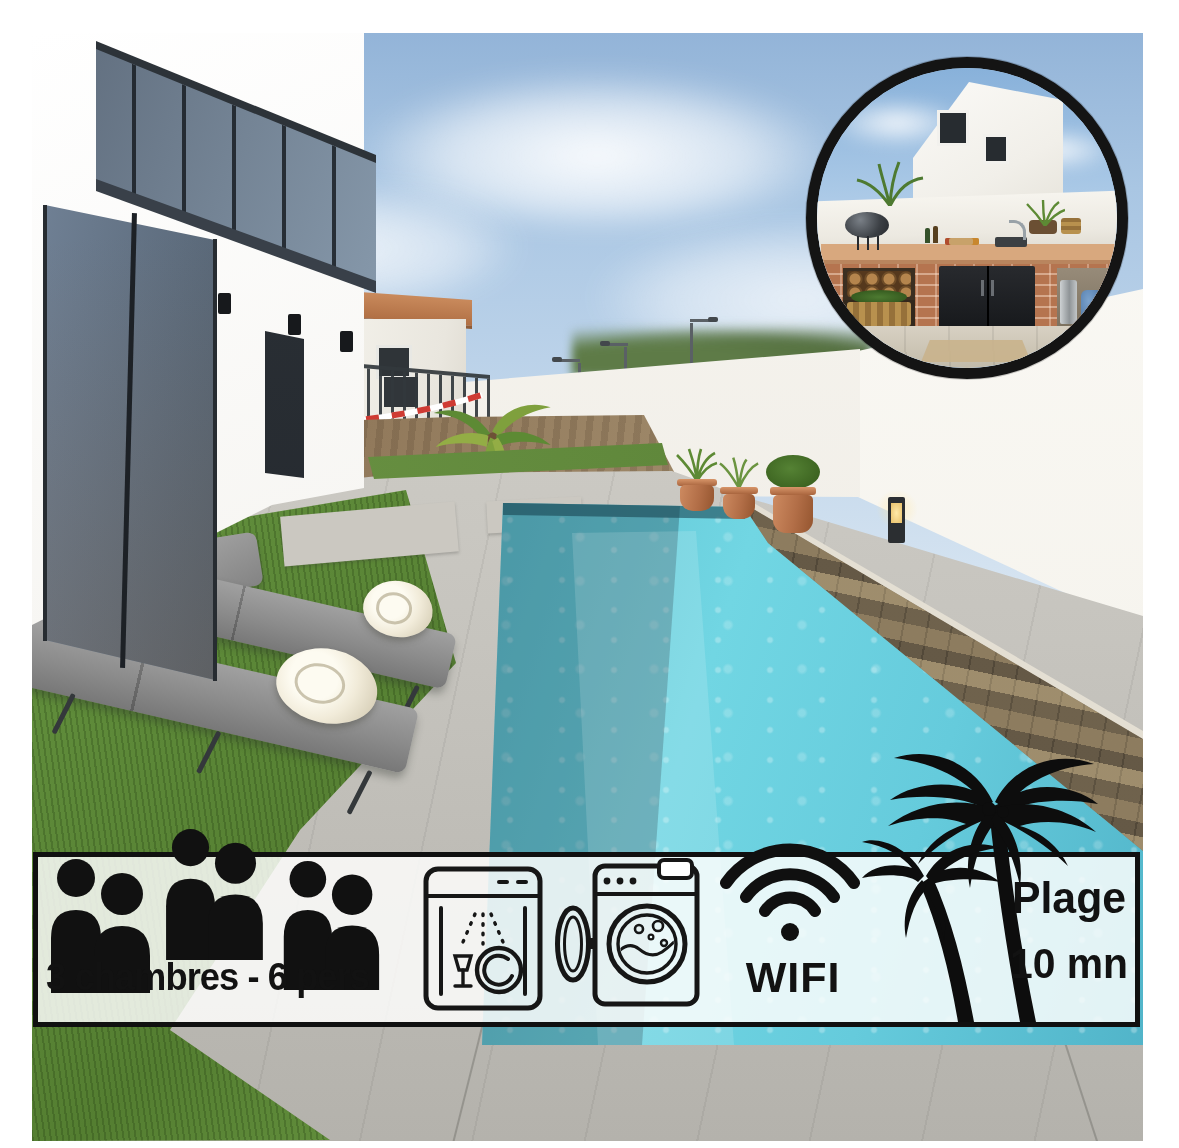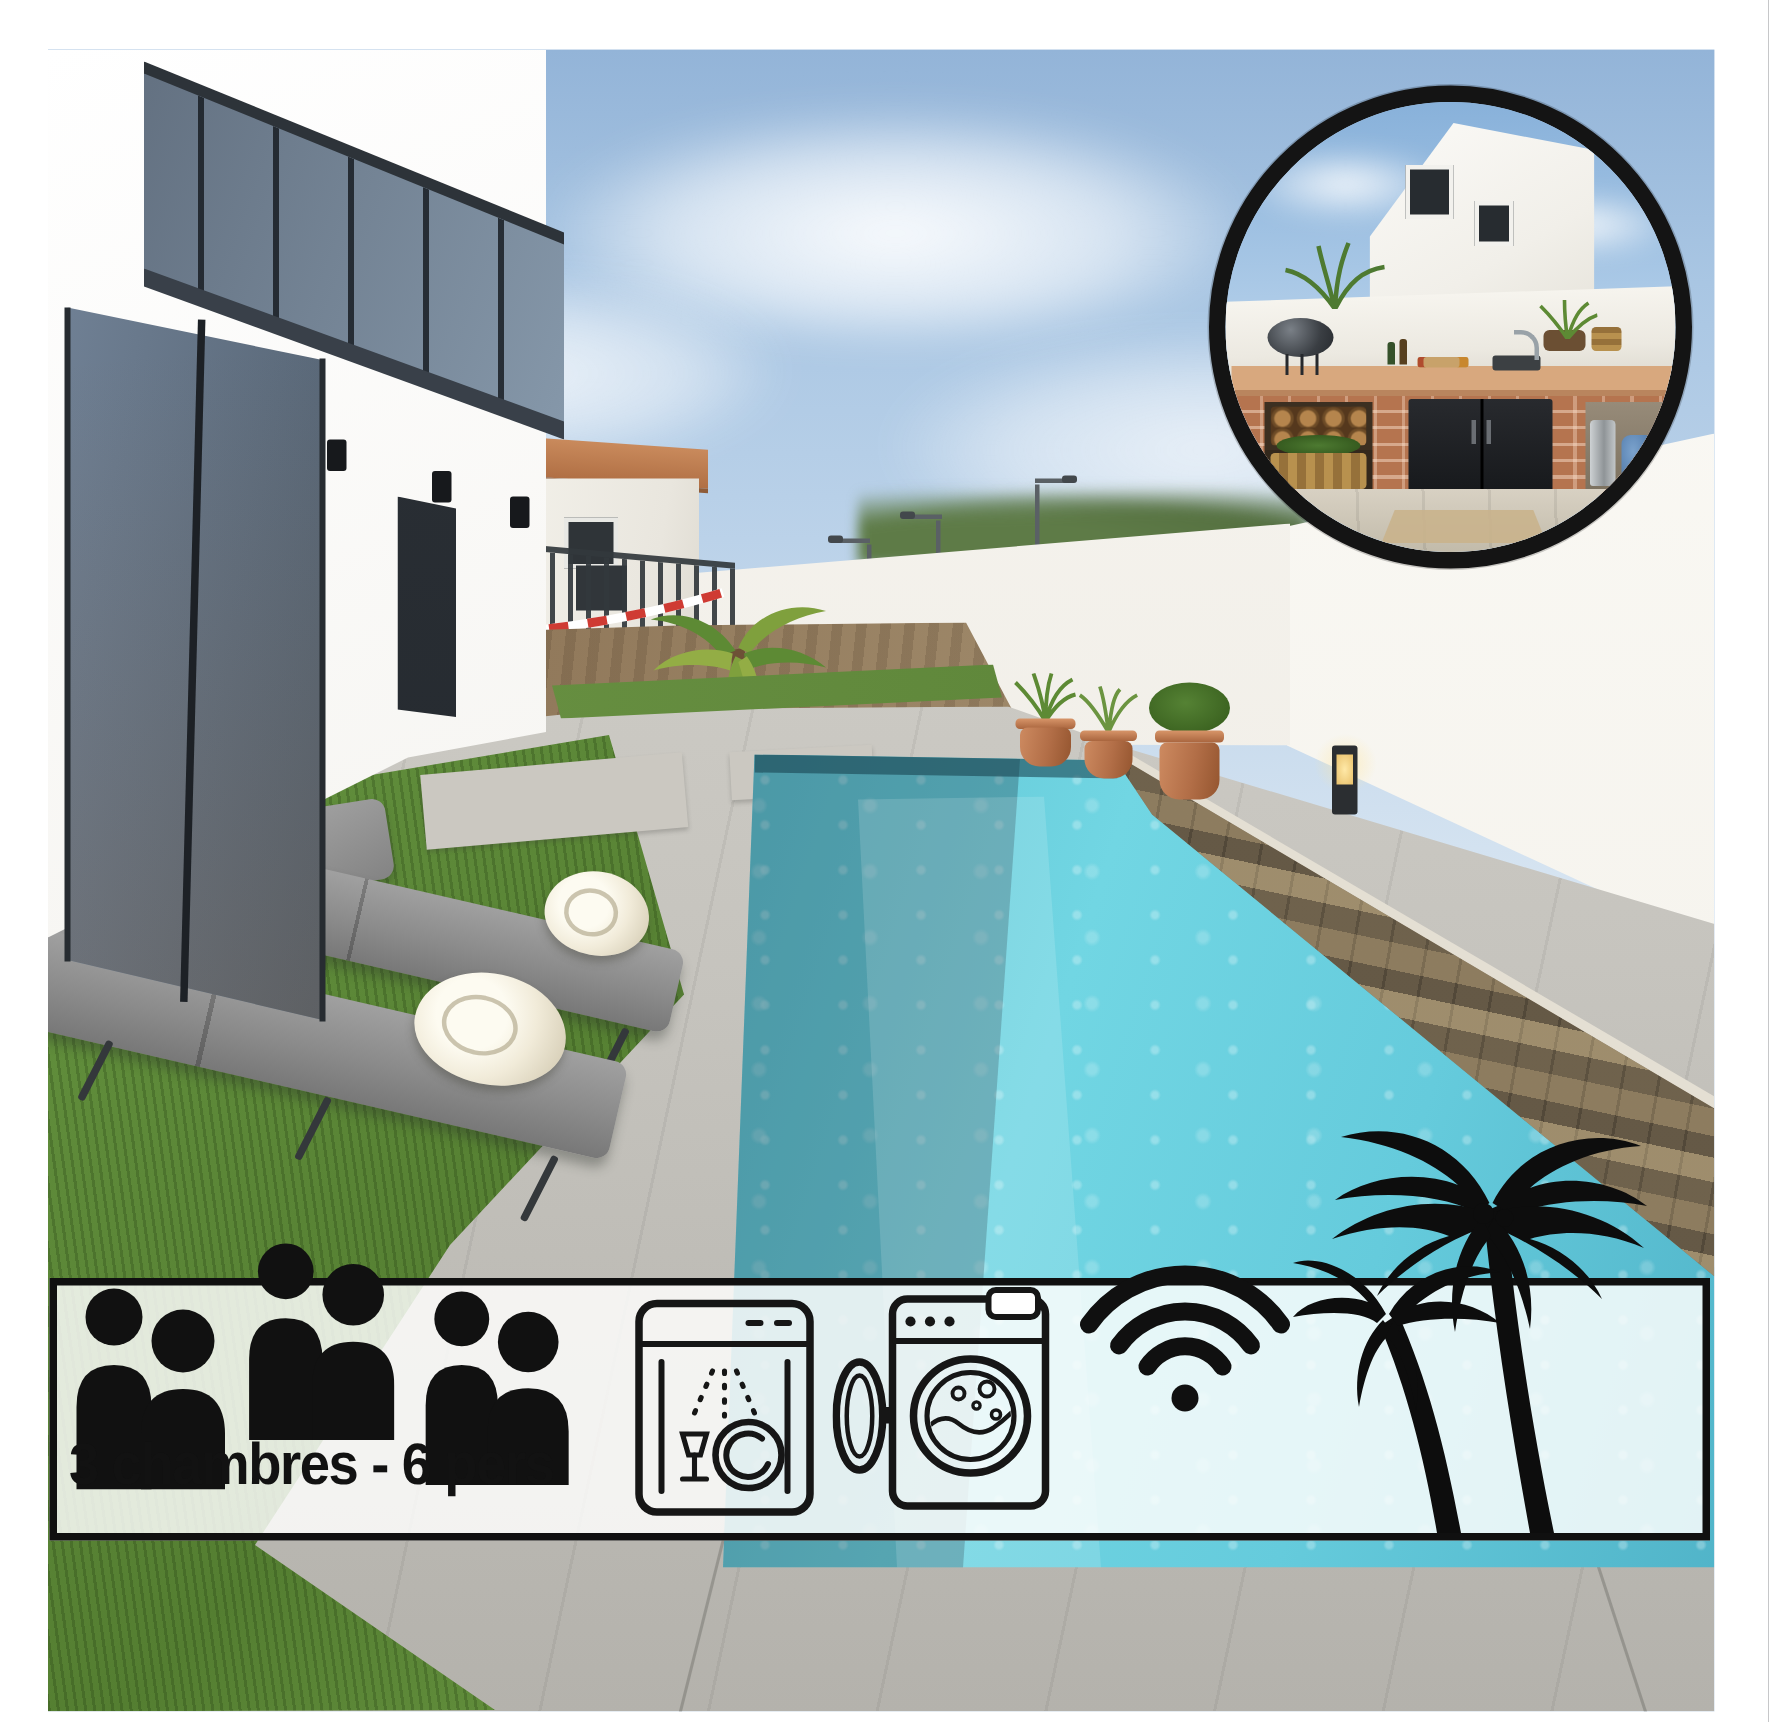--- a/index.html
+++ b/index.html
@@ -447,35 +447,40 @@
     </svg>
 
     <svg class="abs" style="left:674px;top:-31px;width:156px;height:118px;" viewBox="0 0 156 118">
       <g stroke="#101010" fill="none" stroke-width="12" stroke-linecap="round">
         <path d="M14,57 A78,78 0 0 1 142,57"></path>
         <path d="M34,71 A54,54 0 0 1 122,71"></path>
         <path d="M53,85 A30,30 0 0 1 103,85"></path>
       </g>
       <circle cx="78" cy="106" r="9" fill="#101010"></circle>
     </svg>
+    <div class="abs wifiLabel">WIFI</div>
 
     <svg class="abs" style="left:824px;top:-141px;width:250px;height:306px;" viewBox="0 0 250 306">
       <g fill="#0d0d0d">
         <path d="M158,306 C146,240 134,166 127,92 L141,86 C148,164 160,238 174,306 Z"></path>
         <path d="M133,86 C152,48 196,34 232,48 C200,50 174,62 158,76 C184,66 216,72 236,88 C206,82 170,84 146,94 Z"></path>
         <path d="M131,86 C112,46 70,30 32,42 C66,46 92,58 110,74 C84,64 50,68 28,84 C60,78 98,80 122,92 Z"></path>
         <path d="M134,92 C168,82 208,92 234,116 C206,104 178,104 158,110 C180,116 198,132 206,150 C186,130 158,112 134,102 Z"></path>
         <path d="M128,92 C94,80 54,88 26,110 C56,100 84,100 104,108 C82,114 64,130 56,148 C76,128 104,110 128,102 Z"></path>
         <path d="M134,96 C152,112 162,140 158,170 C152,142 142,120 128,106 Z"></path>
         <path d="M126,96 C110,114 102,142 108,172 C112,144 120,122 132,108 Z"></path>
         <circle cx="127" cy="93" r="7"></circle>
           <circle cx="141" cy="96" r="6"></circle>
         <path d="M96,306 C88,258 76,210 58,168 L70,160 C90,204 102,252 112,306 Z"></path>
         <path d="M62,160 C46,130 16,120 0,126 C24,130 40,140 50,152 C32,146 10,150 0,162 C22,158 46,158 56,166 Z"></path>
         <path d="M64,160 C80,132 112,122 138,132 C112,134 94,144 82,154 C102,148 124,154 138,166 C116,162 88,162 70,168 Z"></path>
         <path d="M60,164 C46,178 40,200 44,222 C48,200 54,182 66,172 Z"></path>
         <path d="M66,166 C80,180 86,202 82,224 C78,202 72,184 62,174 Z"></path>
       </g>
     </svg>
 
+    <div class="abs beachTxt">
+      <div class="l1">Plage</div>
+      <div class="l2">10 mn</div>
+    </div>
   </div>
 
 </div>
 
 </body></html>

